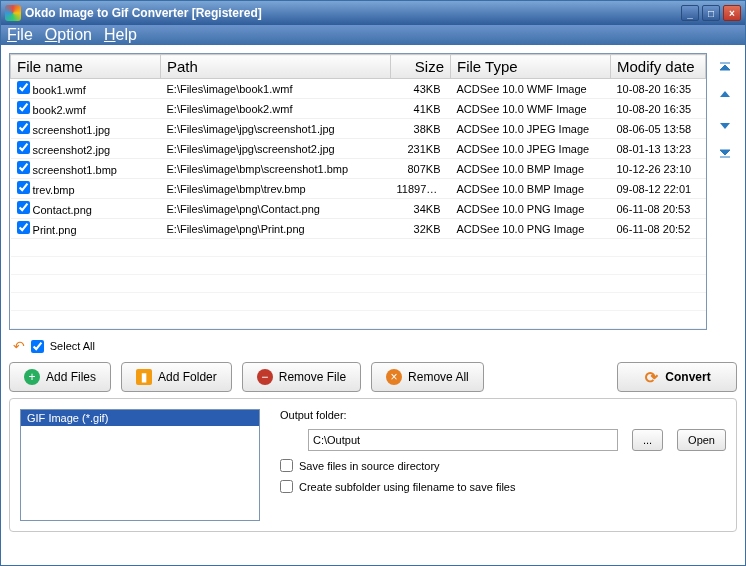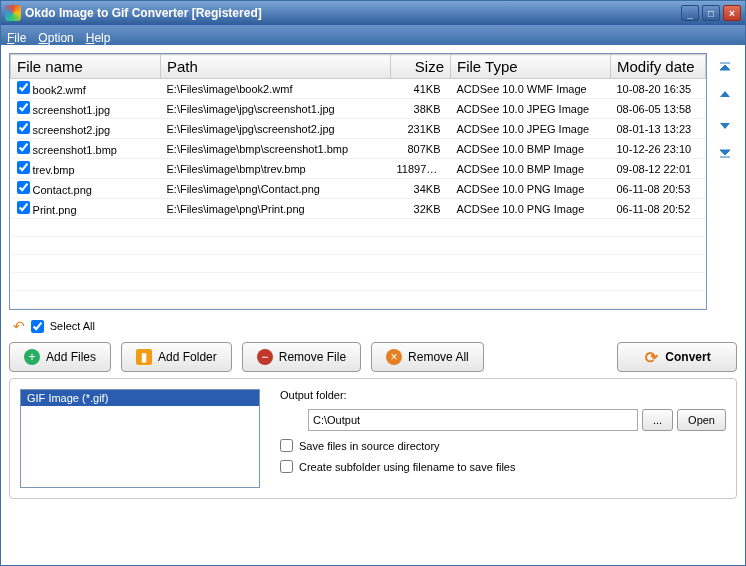--- a/index.html
+++ b/index.html
@@ -4,21 +4,21 @@
 <style>
 * { box-sizing: border-box; margin: 0; padding: 0; }
 body { font-family: Tahoma, Arial, sans-serif; font-size: 11px; background: #d4d0c8; width: 746px; height: 566px; overflow: hidden; }
 .window { width: 746px; height: 566px; background: #fff; display: flex; flex-direction: column; border: 1px solid #3a6ea5; }
 .titlebar { background: linear-gradient(to bottom, #7aa5d6, #2e5c9a); color: #fff; height: 24px; display: flex; align-items: center; padding: 12px 4px; font-size: 12px; font-weight: bold; }
 .titlebar .title-icon { width: 16px; height: 16px; margin-right: 4px; border-radius: 3px; display:inline-block; }
 .titlebar .title { flex: 1; }
 .winbtns { display: flex; gap: 3px; }
 .winbtn { width: 18px; height: 16px; background: linear-gradient(#6b93cb,#345e9a); border: 1px solid #2a4d7e; border-radius: 2px; color: #fff; font-size: 10px; display: flex; align-items: center; justify-content: center; cursor: pointer; }
 .winbtn.close { background: linear-gradient(#e07058,#c0392b); border-color:#8c2a1e; }
-.menubar { background: linear-gradient(#6b93cb,#3e6fa8); color: #fff; height: 20px; display: flex; align-items: flex-end; padding: 0 6px; font-size: 12px; gap: 12px; }
+.menubar { background: linear-gradient(#6b93cb,#3e6fa8); color: #fff; height: 20px; display: flex; align-items: center; padding: 0 6px; font-size: 16px; gap: 12px; }
 .menubar span { cursor: pointer; text-decoration: underline; text-decoration-color: transparent; }
 .menubar span:first-letter { text-decoration: underline; }
 .content { flex: 1; padding: 8px; display: flex; flex-direction: column; gap: 6px; background:#fff; }
 .listwrap { display: flex; gap: 6px; }
 .table-container { flex: 1; border: 1px solid #7a96b4; background: #fff; position: relative; }
 table { width: 100%; border-collapse: collapse; table-layout: fixed; }
 th { background: linear-gradient(#fdfdfd,#e8e8e8); border: 1px solid #ccc; font-weight: normal; text-align: left; padding: 3px 6px; font-size: 15px; height: 20px; }
 td { padding: 2px 6px; border-bottom: 1px solid #f0f0f0; height: 18px; white-space: nowrap; overflow: hidden; text-overflow: ellipsis; font-size: 11px; }
 tr.empty td { border-bottom: 1px solid #f3f3f3; }
 .col-size { text-align: right; padding-right: 10px; }
@@ -31,24 +31,24 @@
 .btn.big { font-weight: bold; min-width: 120px; }
 .btn .ic { width: 16px; height: 16px; display: inline-flex; align-items: center; justify-content: center; border-radius: 50%; font-size: 12px; color:#fff; }
 .ic.add { background: #27ae60; }
 .ic.folder { background: #f39c12; border-radius: 2px; }
 .ic.remove { background: #c0392b; }
 .ic.removeall { background: #e67e22; }
 .ic.convert { background: none; color:#e67e22; font-size:16px; }
 .spacer { flex: 1; }
 .bottom-panel { border: 1px solid #c8c8c8; border-radius: 4px; padding: 10px; display: flex; gap: 20px; }
 .left-col { width: 240px; display: flex; flex-direction: column; gap: 4px; }
-.typelist { border: 1px solid #7a96b4; height: 99px; background: #fff; }
+.typelist { border: 1px solid #7a96b4; height: 112px; background: #fff; }
 .typelist .sel { background: #2a5db0; color: #fff; padding: 2px 6px; }
 .right-col { flex: 1; display: flex; flex-direction: column; gap: 8px; }
-.folder-row { display: flex; gap: 4px; align-items: center; padding-left: 28px; }
+.folder-row { display: flex; gap: 14px; align-items: center; padding-left: 28px; }
 .folder-input { flex: 1; border: 1px solid #aaa; height: 22px; padding: 0 4px; font-size: 11px; }
 .smallbtn { height: 22px; padding: 0 10px; background: linear-gradient(#fdfdfd,#e6e6e6); border: 1px solid #999; border-radius: 3px; cursor: pointer; font-size: 11px; }
 .check-row { display: flex; align-items: center; gap: 6px; font-size: 11px; }
 .params-btn { display: inline-flex; align-items: center; gap: 6px; height: 26px; padding: 0 12px; background: linear-gradient(#fdfdfd,#e6e6e6); border: 1px solid #999; border-radius: 4px; cursor: pointer; font-size: 11px; }
 .gear { color: #888; font-size: 14px; }
 input[type=checkbox] { cursor: pointer; width:13px; height:13px; }
 </style>
 </head>
 <body>
 
@@ -82,20 +82,27 @@
             <tr>
               <th>File name</th>
               <th>Path</th>
               <th style="text-align:right">Size</th>
               <th>File Type</th>
               <th>Modify date</th>
             </tr>
           </thead>
           <tbody id="file-rows">
               <tr>
+                <td><input type="checkbox" checked="" style=""> <span>book1.wmf</span></td>
+                <td>E:\Files\image\book1.wmf</td>
+                <td class="col-size">43KB</td>
+                <td>ACDSee 10.0 WMF Image</td>
+                <td>10-08-20 16:35</td>
+              </tr>
+              <tr>
                 <td><input type="checkbox" checked="" style=""> <span>book2.wmf</span></td>
                 <td>E:\Files\image\book2.wmf</td>
                 <td class="col-size">41KB</td>
                 <td>ACDSee 10.0 WMF Image</td>
                 <td>10-08-20 16:35</td>
               </tr>
               <tr>
                 <td><input type="checkbox" checked="" style=""> <span>screenshot1.jpg</span></td>
                 <td>E:\Files\image\jpg\screenshot1.jpg</td>
                 <td class="col-size">38KB</td>

